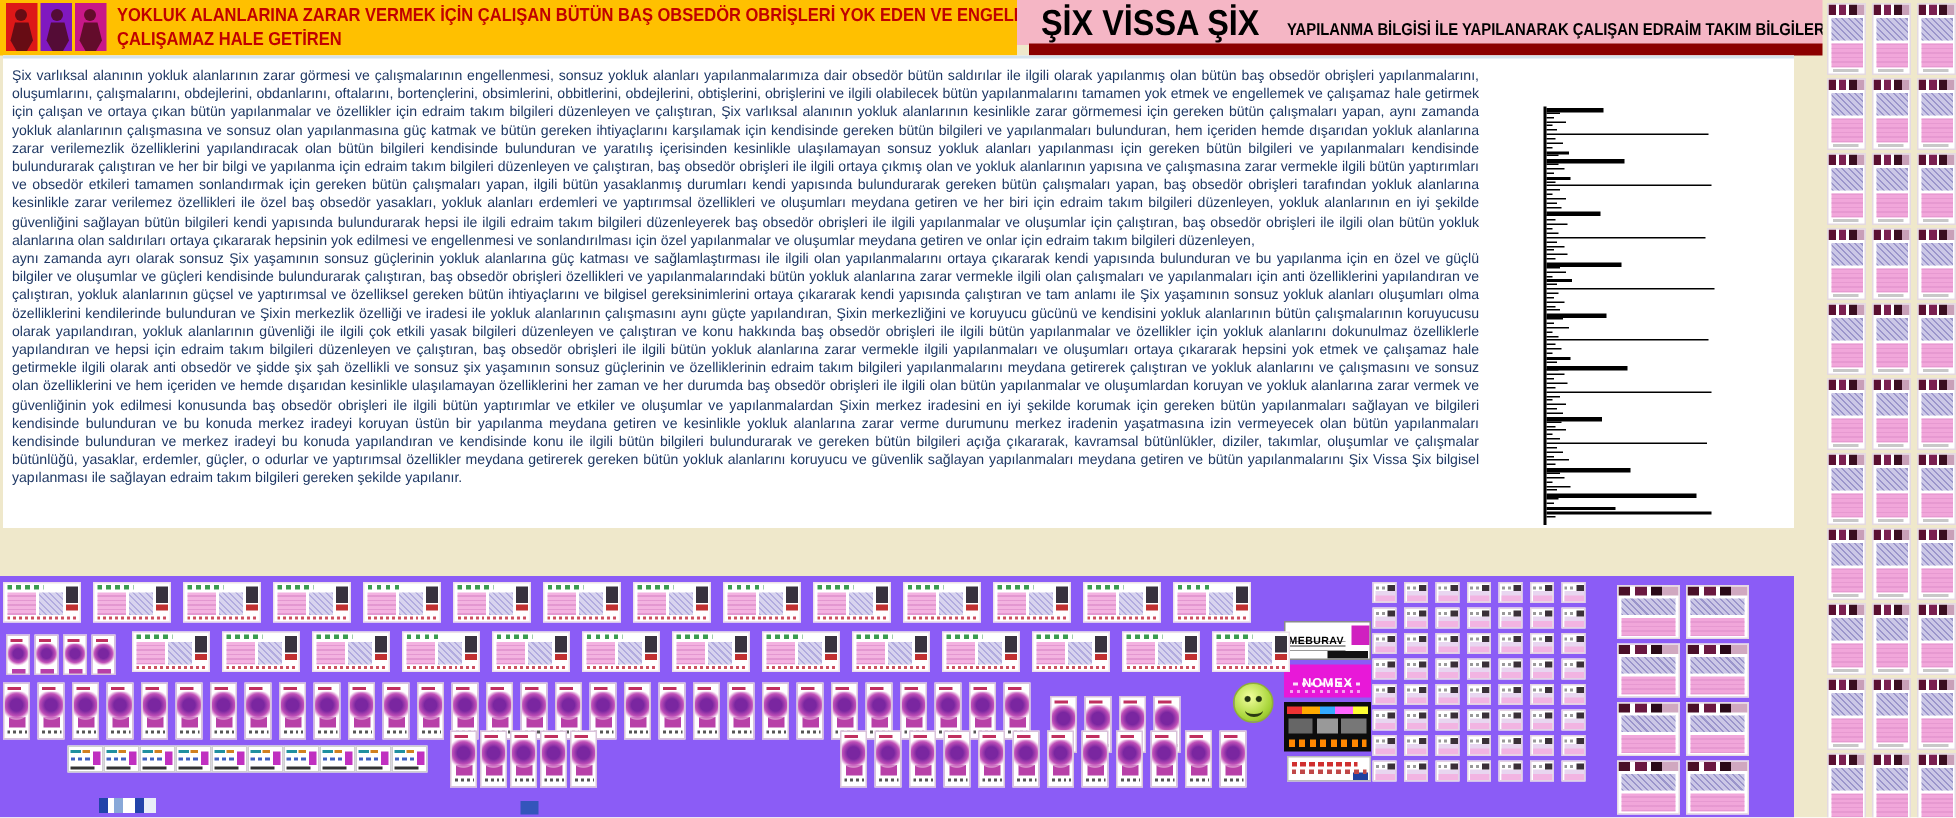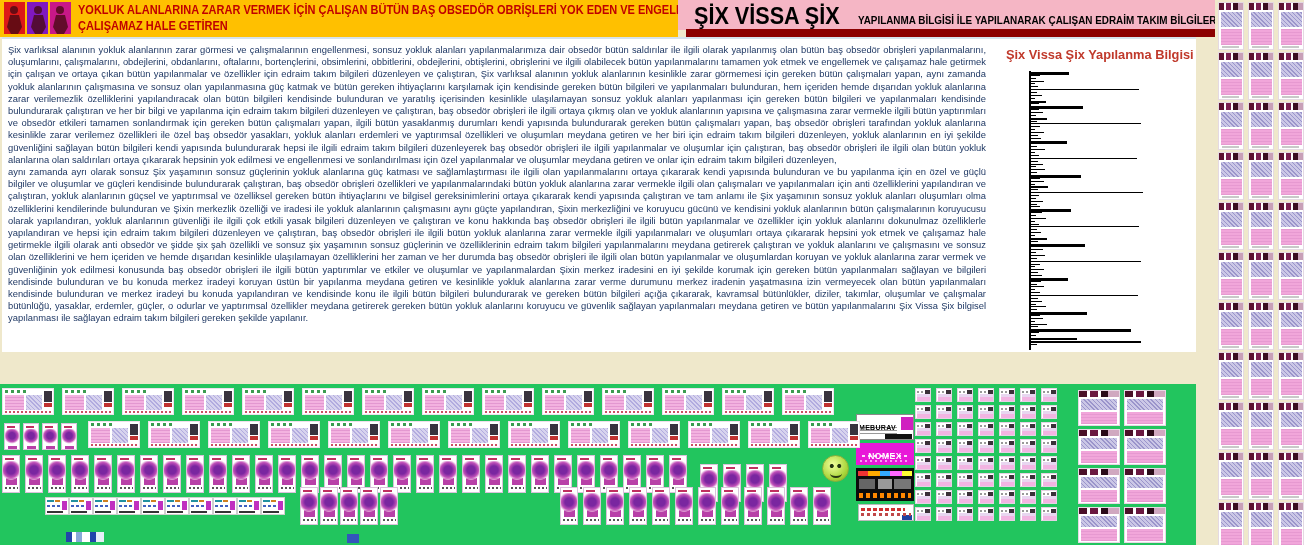--- a/index.html
+++ b/index.html
@@ -32,21 +32,21 @@
   .chart-spine { position:absolute; left:1027px; top:32px; width:2px; height:279px; background:#000; }
   .chart-bars { position:absolute; left:1029px; top:33px; width:130px; }
   .bar-row { height:2.87px; position:relative; }
   .bar { position:absolute; left:0; top:0; background:#000; }
 
   
   .footer-banner { position:absolute; left:2px; top:356px; width:1188px; height:26px; background:#fff; display:flex; align-items:center; padding-left:16px; overflow:hidden; }
   .footer-banner span { color:#D62323; font-weight:bold; font-size:13.5px; white-space:nowrap; display:inline-block; transform:scaleX(.8); transform-origin:left center; }
 
   
-  .collage { position:absolute; left:0; top:384px; width:1196px; height:161px; background:#22c55e; overflow:hidden; }
+  .collage { position:absolute; left:0; top:384px; width:1196px; height:161px; background:#8b5cf6; overflow:hidden; }
   .collage > div { position:absolute; }
 
   .wide-thumb { width:52px; height:27px; background-color:#fff; border:1px solid #EDE0EA;
     background-image:
       repeating-linear-gradient(90deg,#3C9C50 0 3px,transparent 3px 6px),
       repeating-linear-gradient(90deg,rgba(200,60,80,.9) 0 2px,transparent 2px 4px),
       linear-gradient(#38323E,#38323E),
       linear-gradient(#C03030,#C03030),
       repeating-linear-gradient(0deg,rgba(214,130,196,.55) 0 1px,transparent 1px 3px),
       linear-gradient(#F3B2E0,#F3B2E0),
@@ -184,21 +184,20 @@
     <span class="title-main">ŞİX VİSSA ŞİX</span>
     <span class="title-sub">YAPILANMA BİLGİSİ İLE YAPILANARAK ÇALIŞAN EDRAİM TAKIM BİLGİLERİ</span>
   </div>
   <div class="maroon-strip"></div>
 
   <div class="main-white">
     <div class="body-text">
       <p>Şix varlıksal alanının yokluk alanlarının zarar görmesi ve çalışmalarının engellenmesi, sonsuz yokluk alanları yapılanmalarımıza dair obsedör bütün saldırılar ile ilgili olarak yapılanmış olan bütün baş obsedör obrişleri yapılanmalarını, oluşumlarını, çalışmalarını, obdejlerini, obdanlarını, oftalarını, bortençlerini, obsimlerini, obbitlerini, obdejlerini, obtişlerini, obrişlerini ve ilgili olabilecek bütün yapılanmalarını tamamen yok etmek ve engellemek ve çalışamaz hale getirmek için çalışan ve ortaya çıkan bütün yapılanmalar ve özellikler için edraim takım bilgileri düzenleyen ve çalıştıran, Şix varlıksal alanının yokluk alanlarının kesinlikle zarar görmemesi için gereken bütün çalışmaları yapan, aynı zamanda yokluk alanlarının çalışmasına ve sonsuz olan yapılanmasına güç katmak ve bütün gereken ihtiyaçlarını karşılamak için kendisinde gereken bütün bilgileri ve yapılanmaları bulunduran, hem içeriden hemde dışarıdan yokluk alanlarına zarar verilemezlik özelliklerini yapılandıracak olan bütün bilgileri kendisinde bulunduran ve yaratılış içerisinden kesinlikle ulaşılamayan sonsuz yokluk alanları yapılanması için gereken bütün bilgileri ve yapılanmaları kendisinde bulundurarak çalıştıran ve her bir bilgi ve yapılanma için edraim takım bilgileri düzenleyen ve çalıştıran, baş obsedör obrişleri ile ilgili ortaya çıkmış olan ve yokluk alanlarının yapısına ve çalışmasına zarar vermekle ilgili bütün yaptırımları ve obsedör etkileri tamamen sonlandırmak için gereken bütün çalışmaları yapan, ilgili bütün yasaklanmış durumları kendi yapısında bulundurarak gereken bütün çalışmaları yapan, baş obsedör obrişleri tarafından yokluk alanlarına kesinlikle zarar verilemez özellikleri ile özel baş obsedör yasakları, yokluk alanları erdemleri ve yaptırımsal özellikleri ve oluşumları meydana getiren ve her biri için edraim takım bilgileri düzenleyen, yokluk alanlarının en iyi şekilde güvenliğini sağlayan bütün bilgileri kendi yapısında bulundurarak hepsi ile ilgili edraim takım bilgileri düzenleyerek baş obsedör obrişleri ile ilgili yapılanmalar ve oluşumlar için çalıştıran, baş obsedör obrişleri ile ilgili olan bütün yokluk alanlarına olan saldırıları ortaya çıkararak hepsinin yok edilmesi ve engellenmesi ve sonlandırılması için özel yapılanmalar ve oluşumlar meydana getiren ve onlar için edraim takım bilgileri düzenleyen,</p>
       <p>aynı zamanda ayrı olarak sonsuz Şix yaşamının sonsuz güçlerinin yokluk alanlarına güç katması ve sağlamlaştırması ile ilgili olan yapılanmalarını ortaya çıkararak kendi yapısında bulunduran ve bu yapılanma için en özel ve güçlü bilgiler ve oluşumlar ve güçleri kendisinde bulundurarak çalıştıran, baş obsedör obrişleri özellikleri ve yapılanmalarındaki bütün yokluk alanlarına zarar vermekle ilgili olan çalışmaları ve yapılanmaları için anti özelliklerini yapılandıran ve çalıştıran, yokluk alanlarının güçsel ve yaptırımsal ve özelliksel gereken bütün ihtiyaçlarını ve bilgisel gereksinimlerini ortaya çıkararak kendi yapısında çalıştıran ve tam anlamı ile Şix yaşamının sonsuz yokluk alanları oluşumları olma özelliklerini kendilerinde bulunduran ve Şixin merkezlik özelliği ve iradesi ile yokluk alanlarının çalışmasını aynı güçte yapılandıran, Şixin merkezliğini ve koruyucu gücünü ve kendisini yokluk alanlarının bütün çalışmalarının koruyucusu olarak yapılandıran, yokluk alanlarının güvenliği ile ilgili çok etkili yasak bilgileri düzenleyen ve çalıştıran ve konu hakkında baş obsedör obrişleri ile ilgili bütün yapılanmalar ve özellikler için yokluk alanlarını dokunulmaz özelliklerle yapılandıran ve hepsi için edraim takım bilgileri düzenleyen ve çalıştıran, baş obsedör obrişleri ile ilgili bütün yokluk alanlarına zarar vermekle ilgili yapılanmaları ve oluşumları ortaya çıkararak hepsini yok etmek ve çalışamaz hale getirmekle ilgili olarak anti obsedör ve şidde şix şah özellikli ve sonsuz şix yaşamının sonsuz güçlerinin ve özelliklerinin edraim takım bilgileri yapılanmalarını meydana getirerek çalıştıran ve yokluk alanlarını ve çalışmasını ve sonsuz olan özelliklerini ve hem içeriden ve hemde dışarıdan kesinlikle ulaşılamayan özelliklerini her zaman ve her durumda baş obsedör obrişleri ile ilgili olan bütün yapılanmalar ve oluşumlardan koruyan ve yokluk alanlarına zarar vermek ve güvenliğinin yok edilmesi konusunda baş obsedör obrişleri ile ilgili bütün yaptırımlar ve etkiler ve oluşumlar ve yapılanmalardan Şixin merkez iradesini en iyi şekilde korumak için gereken bütün yapılanmaları sağlayan ve bilgileri kendisinde bulunduran ve bu konuda merkez iradeyi koruyan üstün bir yapılanma meydana getiren ve kesinlikle yokluk alanlarına zarar verme durumunu merkez iradenin yaşatmasına izin vermeyecek olan bütün yapılanmaları kendisinde bulunduran ve merkez iradeyi bu konuda yapılandıran ve kendisinde konu ile ilgili bütün bilgileri bulundurarak ve gereken bütün bilgileri açığa çıkararak, kavramsal bütünlükler, diziler, takımlar, oluşumlar ve çalışmalar bütünlüğü, yasaklar, erdemler, güçler, o odurlar ve yaptırımsal özellikler meydana getirerek gereken bütün yokluk alanlarını koruyucu ve güvenlik sağlayan yapılanmaları meydana getiren ve bütün yapılanmalarını Şix Vissa Şix bilgisel yapılanması ile sağlayan edraim takım bilgileri gereken şekilde yapılanır.</p>
     </div>
-    <div class="chart-title"><span>Şix Vissa Şix Yapılanma Bilgisi</span></div>
     <div class="chart-spine"></div>
     <div class="chart-bars">
         <div class="bar-row">
           <div class="bar" style="width: 38px; height: 3px;"></div>
         </div>
         <div class="bar-row">
           <div class="bar" style="width: 9px; height: 1px;"></div>
         </div>
         <div class="bar-row">
           <div class="bar" style="width: 5px; height: 1px;"></div>

